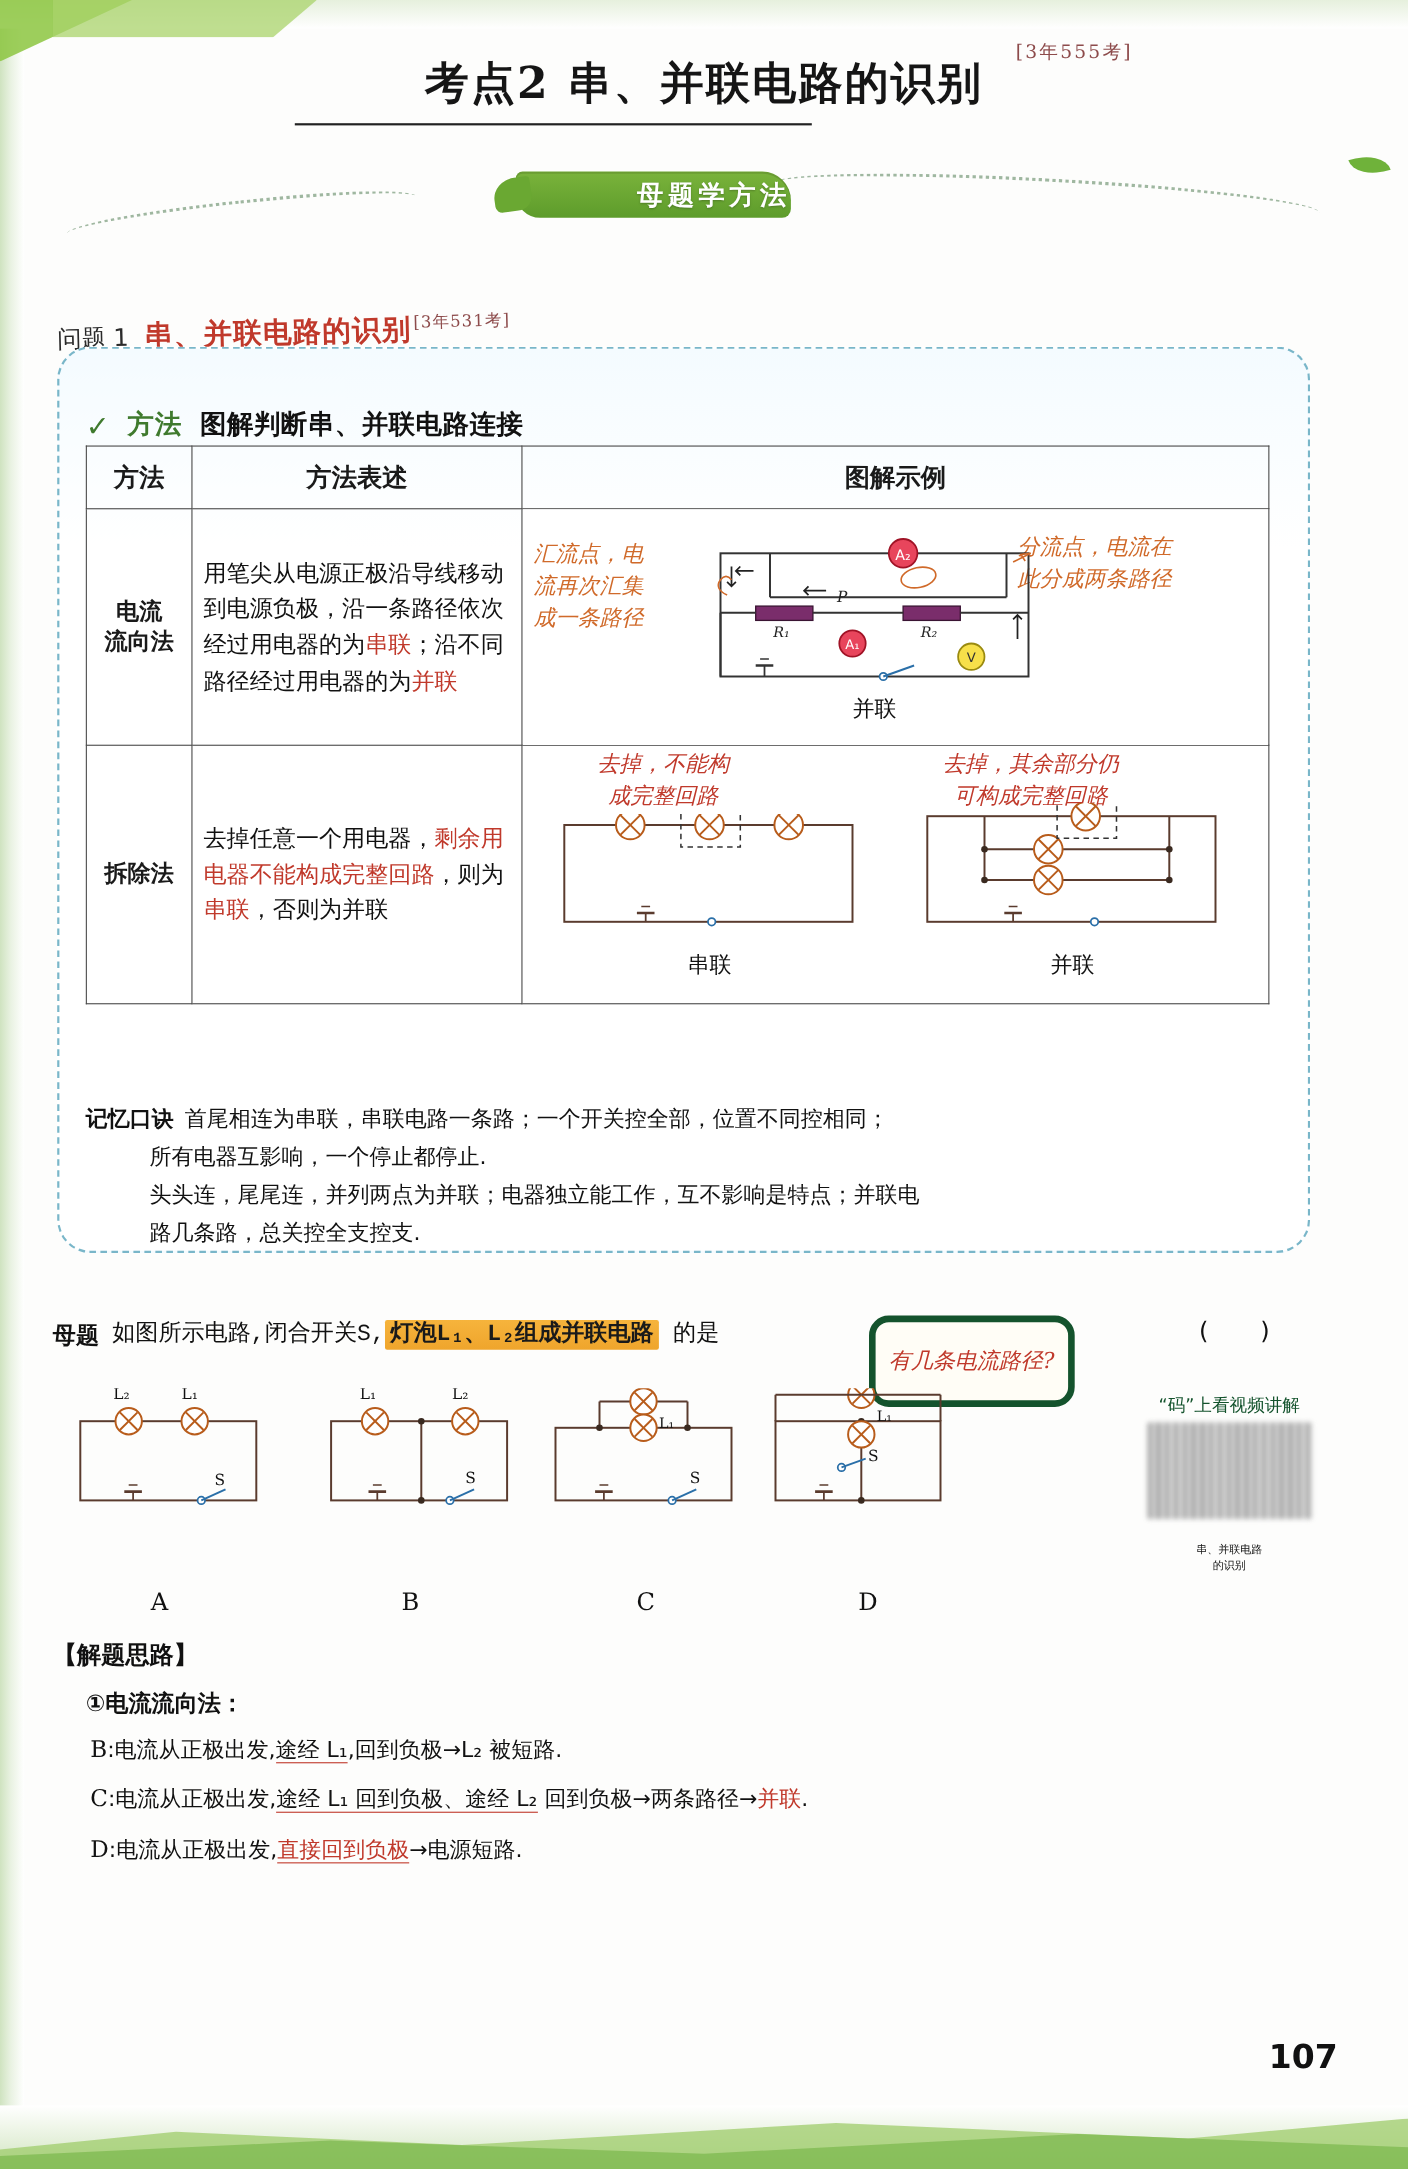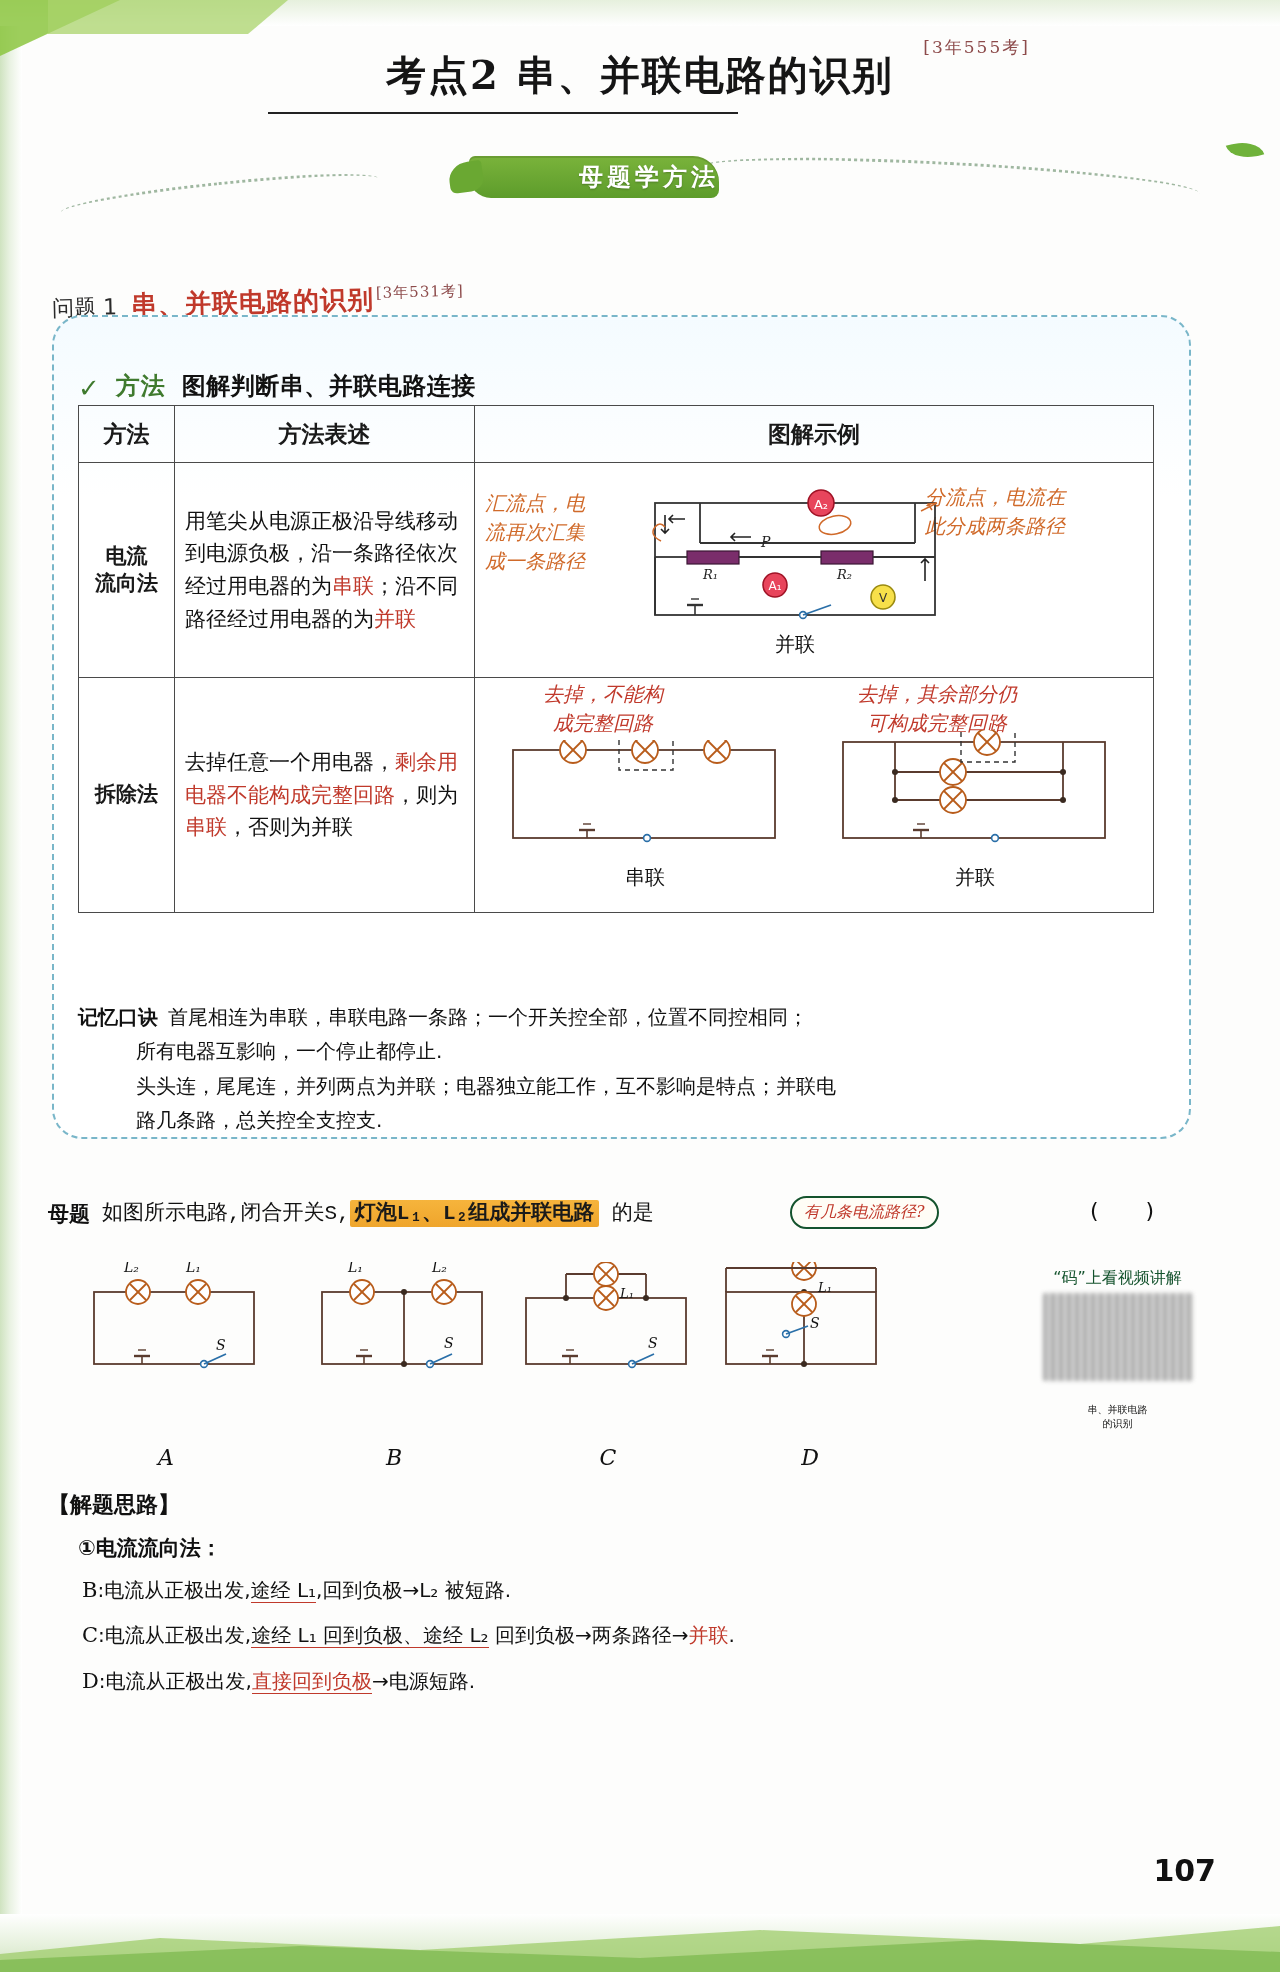--- a/index.html
+++ b/index.html
@@ -201,32 +201,32 @@
     display:flex;align-items:flex-start;gap:12px;
   }
   .muti-tag{font-size:21px;font-weight:bold;color:#111;white-space:nowrap;padding-top:2px;}
   .muti-text{font-size:21px;color:#111;line-height:1.5;font-family:Liberation Mono, monospace;}
   .hl{
     background:linear-gradient(180deg,#f6b43c 0%,#efa52c 100%);
     padding:2px 5px;font-weight:bold;color:#1a1a1a;border-radius:2px;
   }
   .bubble{
     position:absolute;left:790px;top:1196px;
-    border:2px solid #14532d;border-radius:18px;
-    padding:4px 12px;background:#fffdf6;
-    color:#c0392b;font-size:16px;font-style:italic;
+    border:6px solid #14532d;border-radius:18px;
+    padding:22px 12px;background:#fffdf6;
+    color:#c0392b;font-size:20px;font-style:italic;
     font-family:"DejaVu Serif","Liberation Serif",serif;white-space:nowrap;
   }
   .answer-paren{
     position:absolute;left:1090px;top:1198px;font-size:22px;color:#111;letter-spacing:20px;
   }
 
   
   .opts{
-    position:absolute;left:56px;top:1262px;width:1000px;height:180px;font-style:italic;
+    position:absolute;left:35px;top:1262px;width:1000px;height:180px;
   }
   .opt{position:absolute;top:0;width:220px;height:180px;}
   .opt-letter{
     position:absolute;bottom:-28px;left:0;width:100%;text-align:center;
     font-size:22px;font-family:"DejaVu Serif","Liberation Serif",serif;color:#111;
   }
 
   
   .qr-note{
     position:absolute;left:1000px;top:1268px;width:235px;text-align:center;

